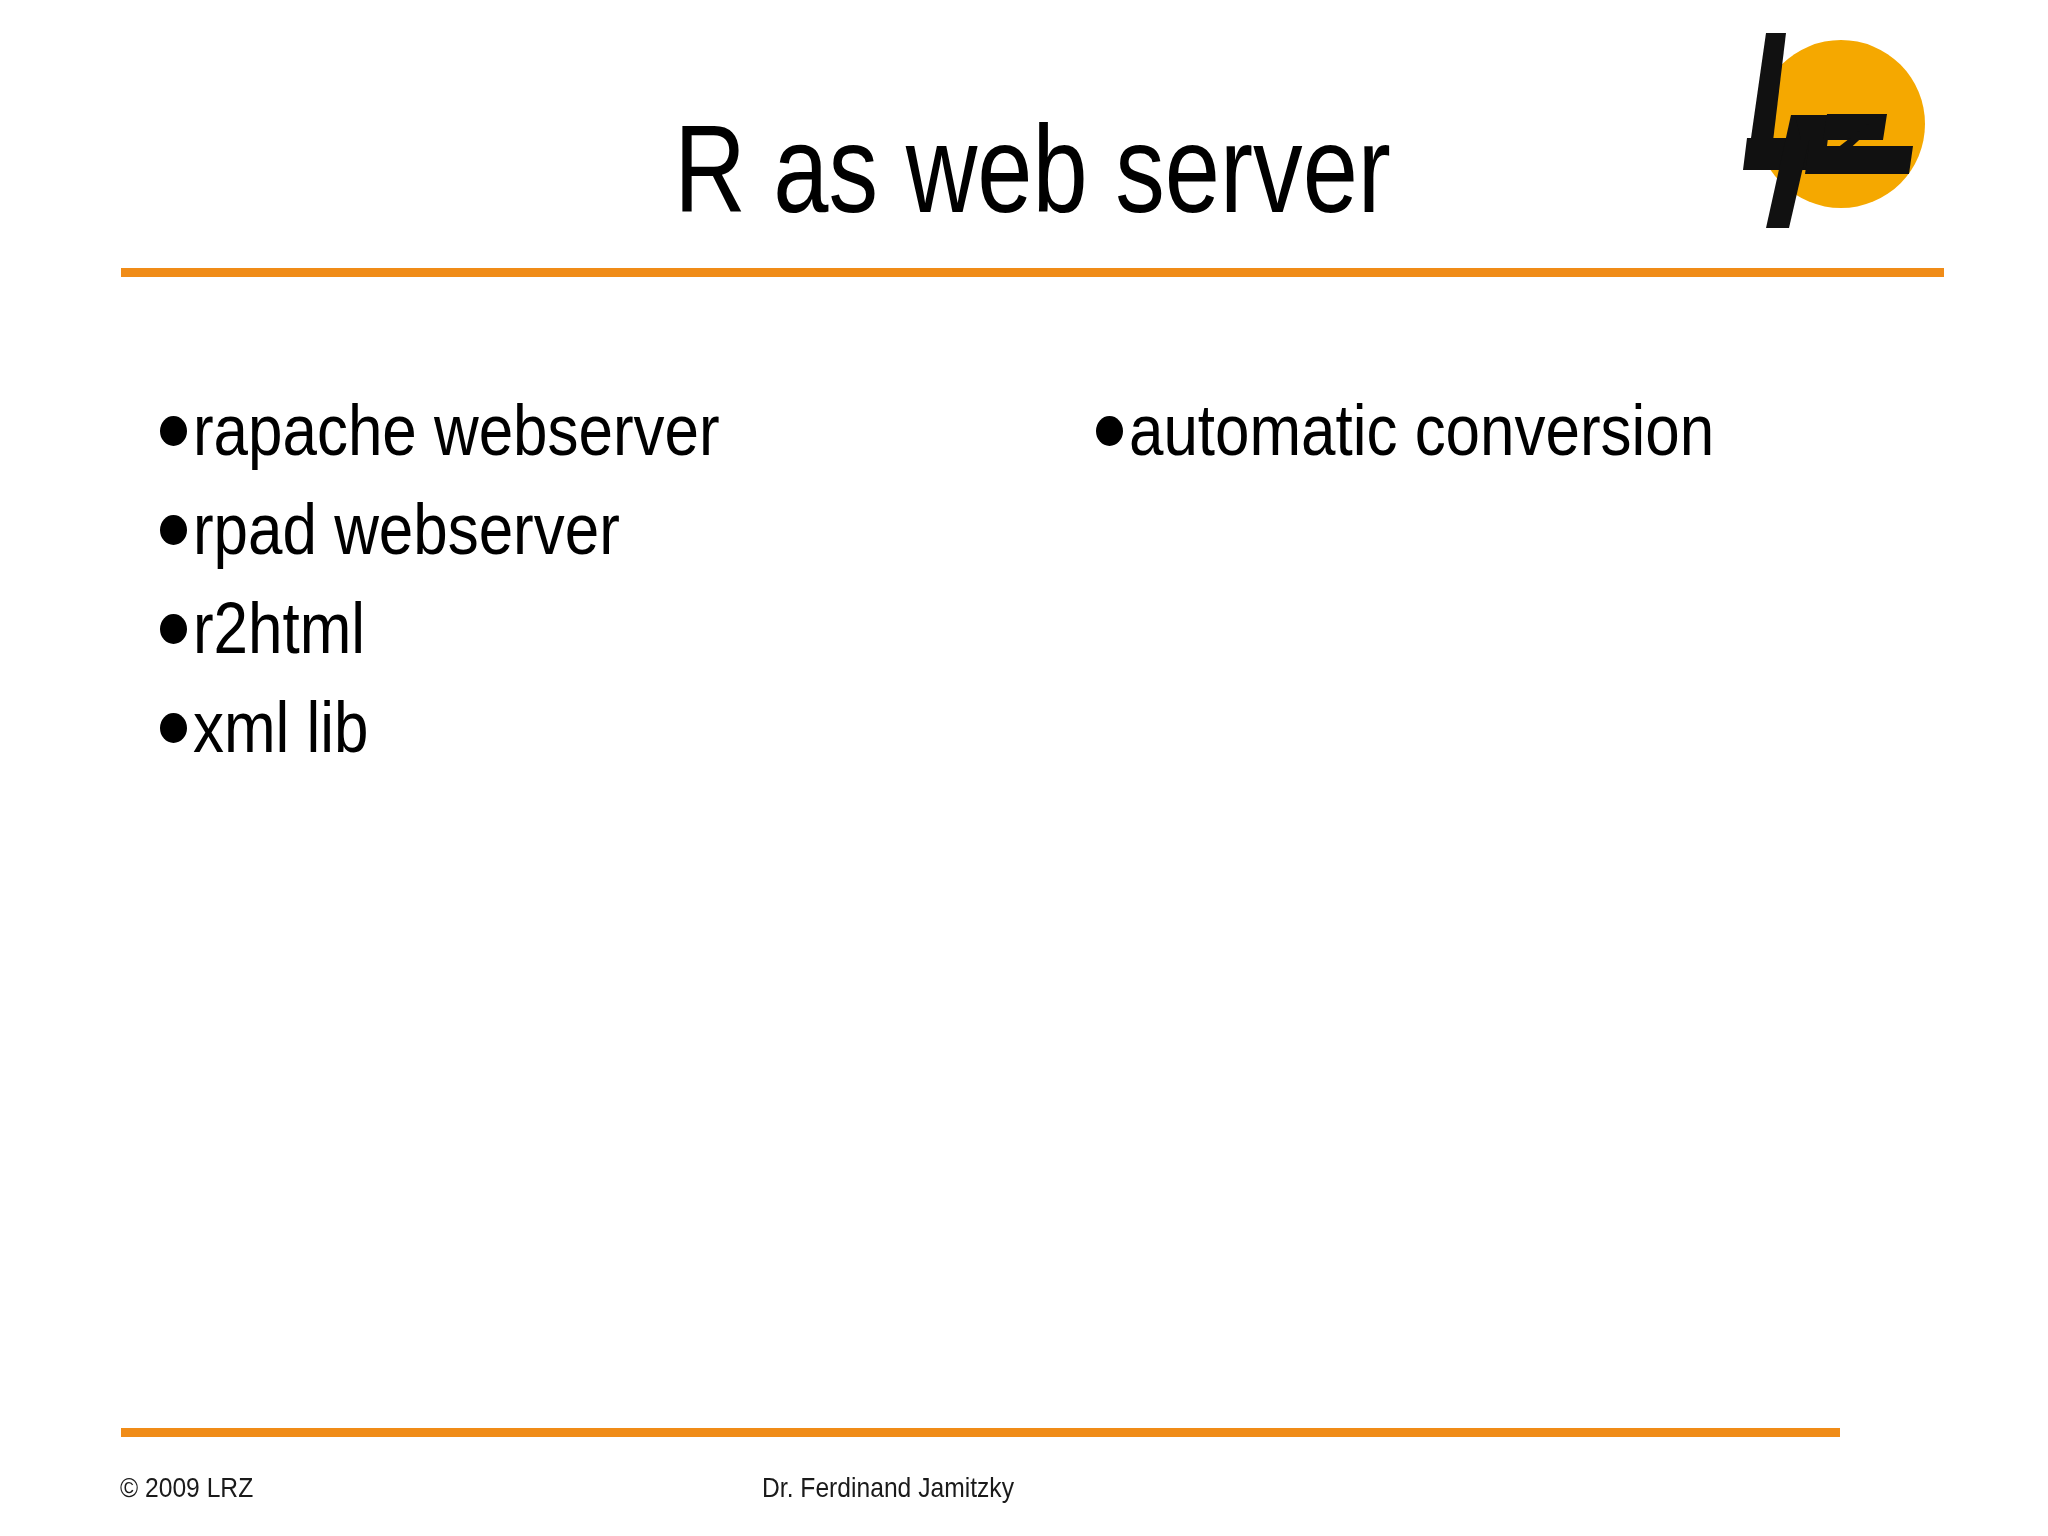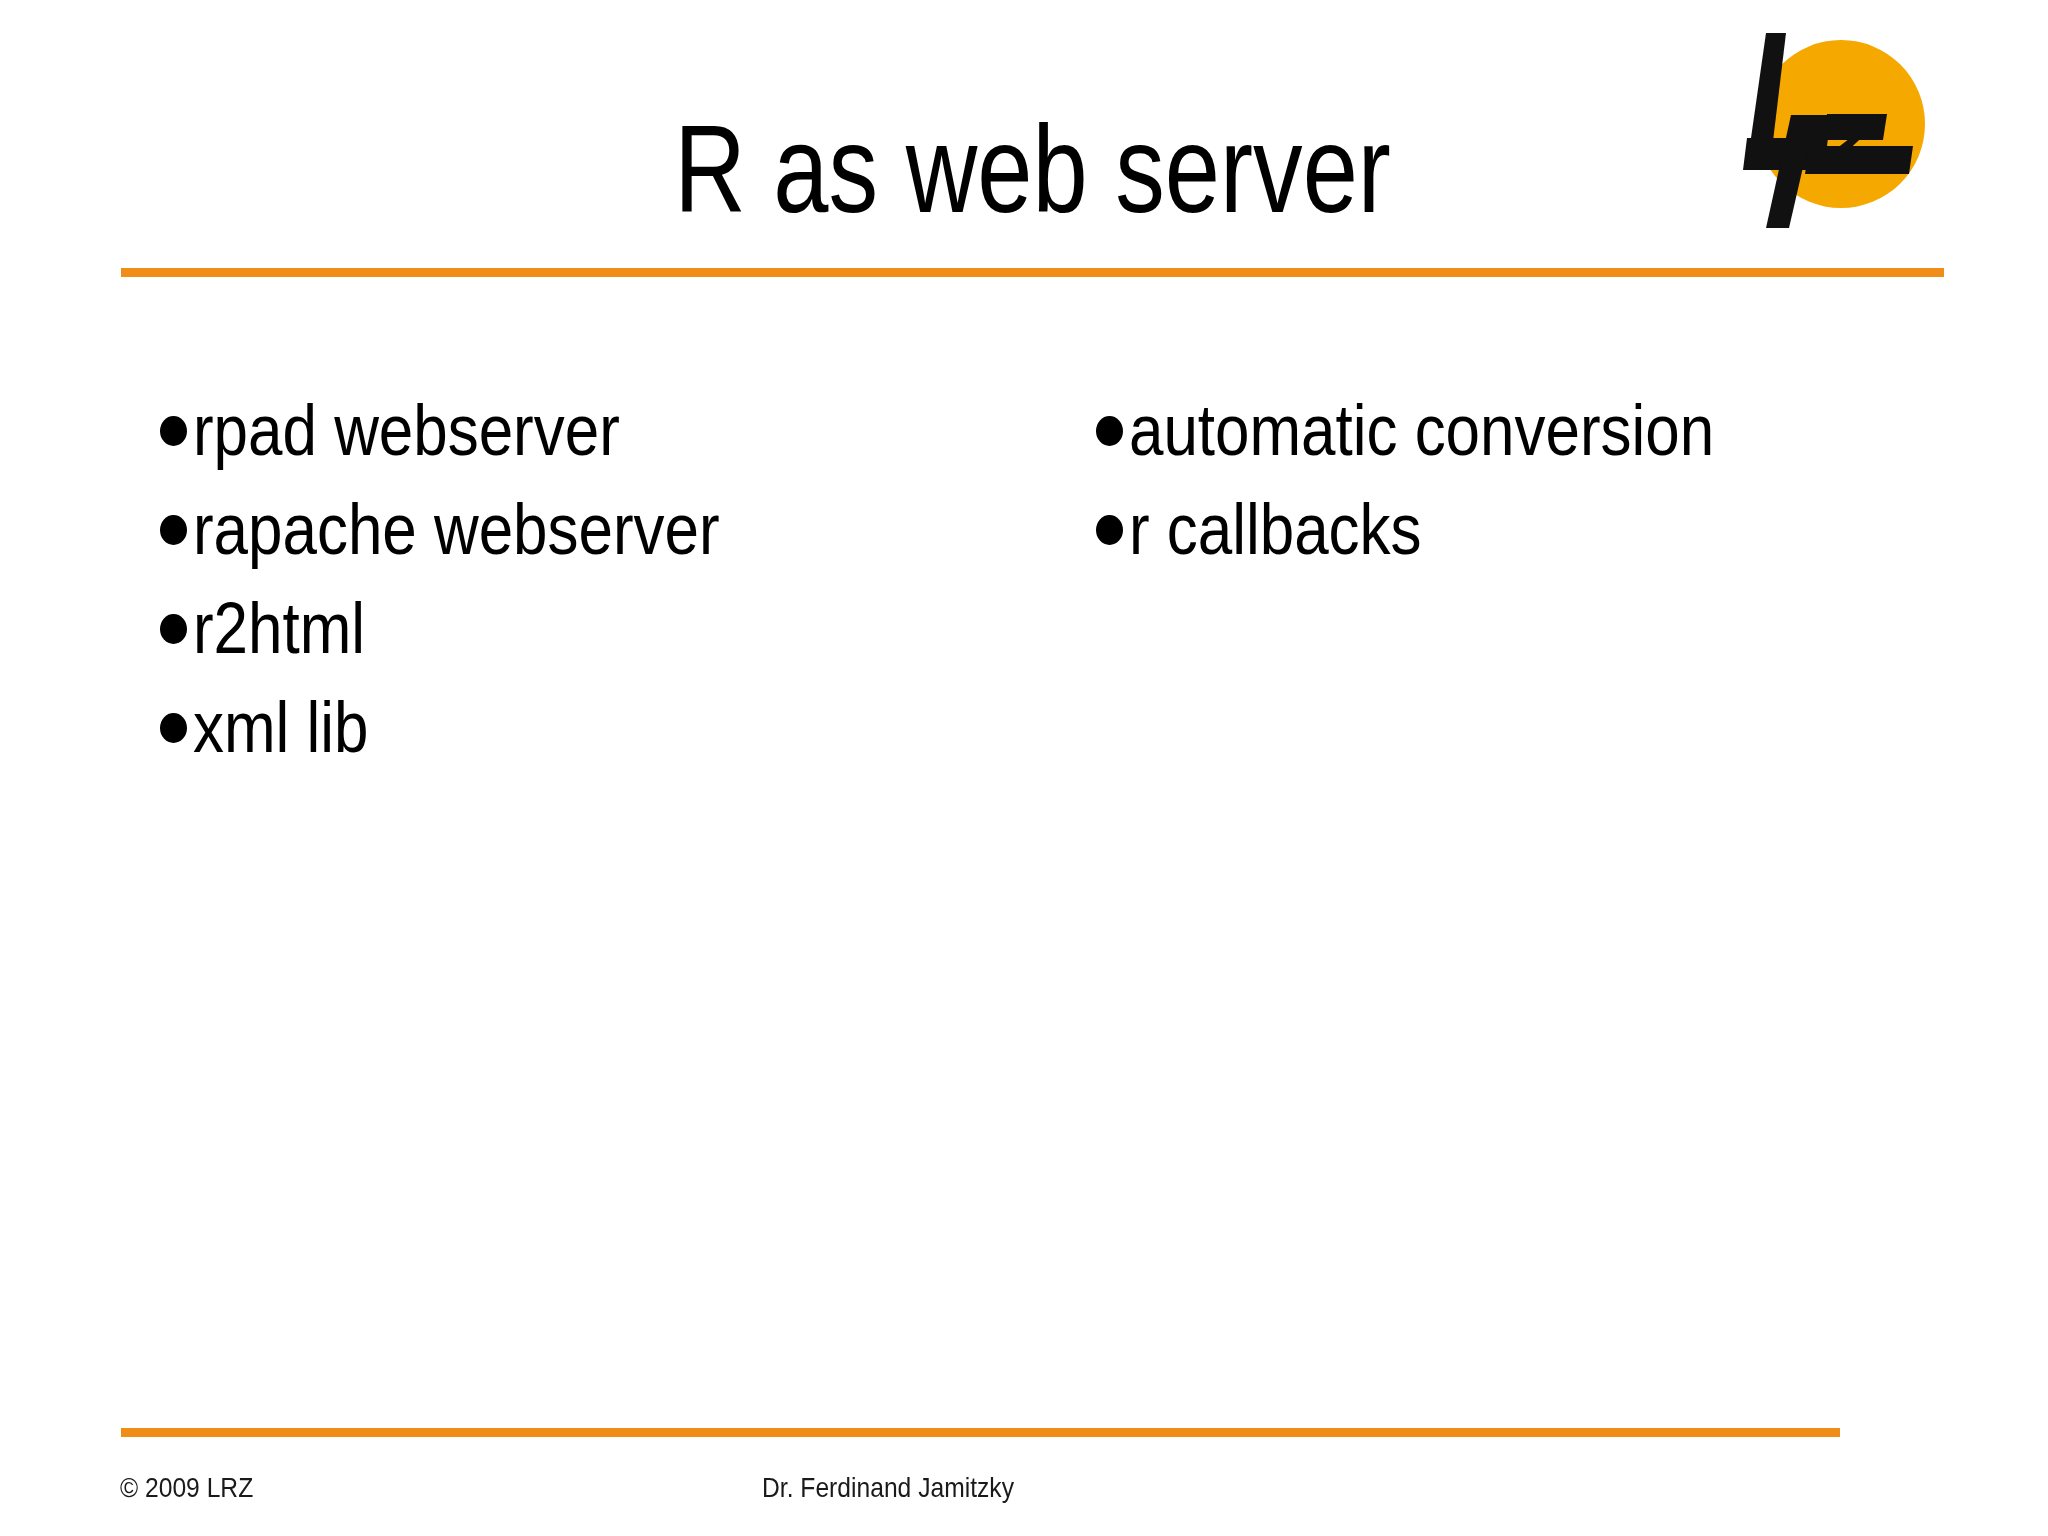--- a/index.html
+++ b/index.html
@@ -145,45 +145,41 @@
     </svg>
   </div>
 
   <div class="title">R as web server</div>
 
   <div class="rule rule-top"></div>
 
   <div class="col col-left">
     <div class="bullet-row">
       <span class="bullet-dot"></span>
-      <span class="bullet-text">rpad webserver</span>
+      <span class="bullet-text">rapache webserver</span>
     </div>
     <div class="bullet-row">
       <span class="bullet-dot"></span>
-      <span class="bullet-text">rapache webserver</span>
+      <span class="bullet-text">rpad webserver</span>
     </div>
     <div class="bullet-row">
       <span class="bullet-dot"></span>
       <span class="bullet-text">r2html</span>
     </div>
     <div class="bullet-row">
       <span class="bullet-dot"></span>
       <span class="bullet-text">xml lib</span>
     </div>
   </div>
 
   <div class="col col-right">
     <div class="bullet-row">
       <span class="bullet-dot"></span>
       <span class="bullet-text">automatic conversion</span>
     </div>
-    <div class="bullet-row">
-      <span class="bullet-dot"></span>
-      <span class="bullet-text">r callbacks</span>
-    </div>
   </div>
 
   <div class="rule rule-bottom"></div>
 
   <div class="footer-text footer-copyright">© 2009 LRZ</div>
   <div class="footer-text footer-author">Dr. Ferdinand Jamitzky</div>
 
 </div>
 
 </body></html>

